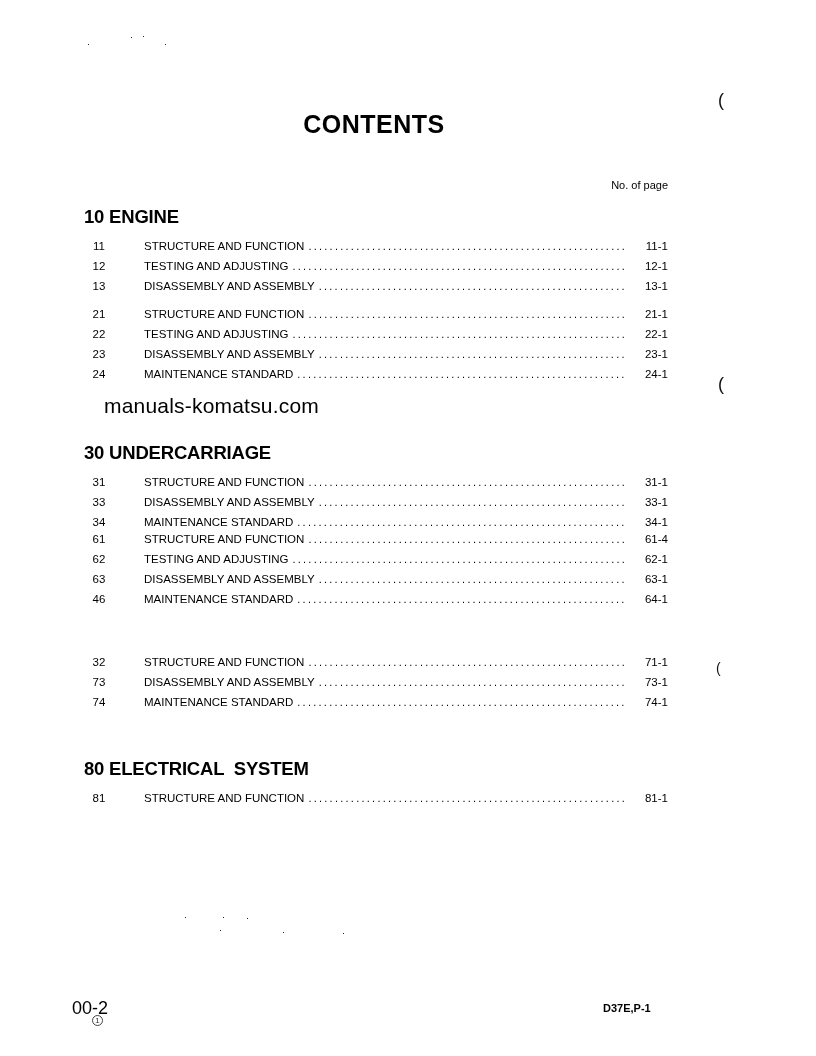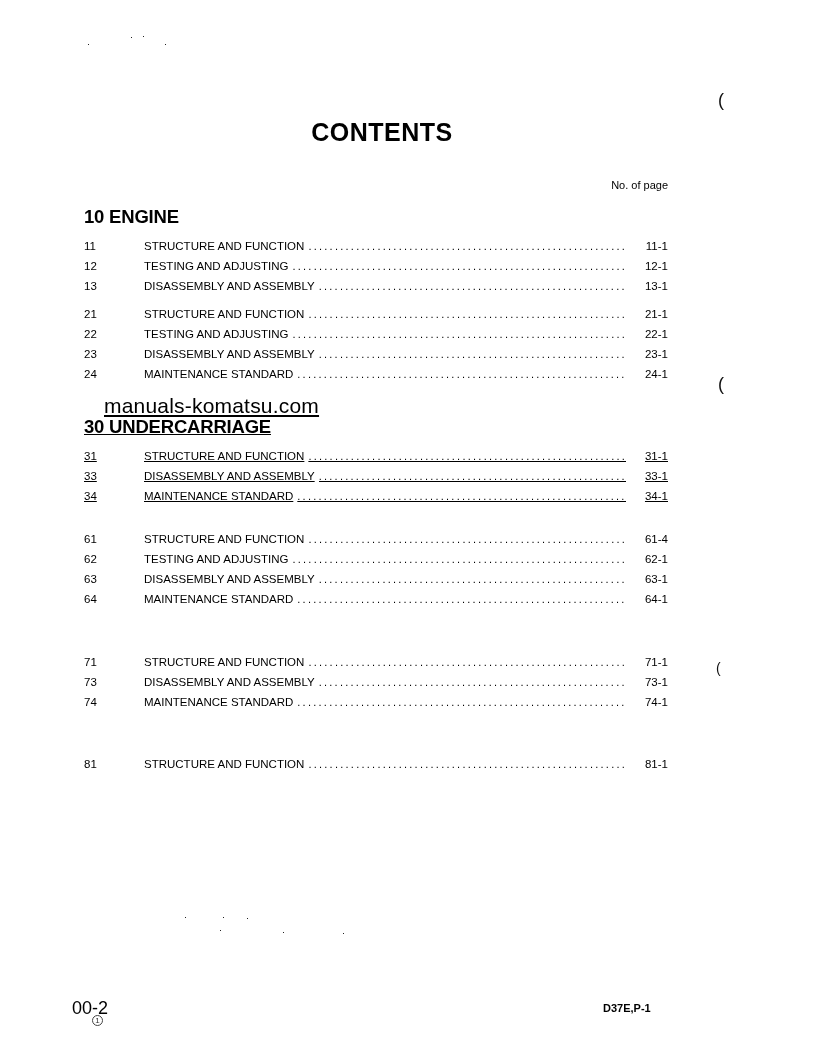--- a/index.html
+++ b/index.html
@@ -49,21 +49,21 @@
     .entry {
       position: relative;
       height: 20px;
       line-height: 20px;
       font-size: 11.5px;
       display: flex;
       align-items: baseline;
     }
     .entry-num {
       width: 30px;
-      text-align: left;
+      text-align: center;
       padding-right: 30px;
       box-sizing: content-box;
       flex: none;
       margin-left: 0;
     }
     .entry-label {
       flex: none;
       white-space: nowrap;
       padding-right: 4px;
     }
@@ -83,21 +83,20 @@
       width: 42px;
       text-align: right;
       margin-top: 8px;
     }
     .watermark {
       position: absolute;
       left: 104px;
       top: 394px;
       font-size: 21px;
       letter-spacing: 0.2px;
-      text-decoration: underline;
     }
     .footer-left {
       position: absolute;
       left: 72px;
       top: 998px;
       font-size: 18px;
     }
     .footer-rev {
       position: absolute;
       left: 92px;
@@ -140,21 +139,21 @@
 <div class="binder-mark" style="left:718px;top:90px;">(</div>
 <div class="binder-mark" style="left:718px;top:374px;">(</div>
 <div class="binder-mark" style="left:716px;top:660px;font-size:14px;">(</div>
 <div class="speck" style="left:185px;top:917px;"></div>
 <div class="speck" style="left:223px;top:917px;"></div>
 <div class="speck" style="left:247px;top:918px;"></div>
 <div class="speck" style="left:220px;top:930px;"></div>
 <div class="speck" style="left:283px;top:932px;"></div>
 <div class="speck" style="left:343px;top:933px;"></div>
 
-<h1 class="title" style="margin:8px;">CONTENTS</h1>
+<h1 class="title" style="margin:0;">CONTENTS</h1>
 
 <div class="col-header">No. of page</div>
 
 <div class="section" style="top:194px;">
   <div class="section-heading">10 ENGINE</div>
   <div class="entry">
     <span class="entry-num">11</span>
     <span class="entry-label">STRUCTURE AND FUNCTION</span>
     <span class="entry-dots"></span>
     <span class="entry-page">11-1</span>
@@ -195,21 +194,21 @@
   <div class="entry">
     <span class="entry-num">24</span>
     <span class="entry-label">MAINTENANCE STANDARD</span>
     <span class="entry-dots"></span>
     <span class="entry-page">24-1</span>
   </div>
 </div>
 
 <div class="watermark">manuals-komatsu.com</div>
 
-<div class="section" style="top:404px;text-decoration:underline;">
+<div class="section" style="top:430px;">
   <div class="section-heading">30 UNDERCARRIAGE</div>
   <div class="entry">
     <span class="entry-num">31</span>
     <span class="entry-label">STRUCTURE AND FUNCTION</span>
     <span class="entry-dots"></span>
     <span class="entry-page">31-1</span>
   </div>
   <div class="entry">
     <span class="entry-num">33</span>
     <span class="entry-label">DISASSEMBLY AND ASSEMBLY</span>
@@ -237,49 +236,50 @@
     <span class="entry-dots"></span>
     <span class="entry-page">62-1</span>
   </div>
   <div class="entry">
     <span class="entry-num">63</span>
     <span class="entry-label">DISASSEMBLY AND ASSEMBLY</span>
     <span class="entry-dots"></span>
     <span class="entry-page">63-1</span>
   </div>
   <div class="entry">
-    <span class="entry-num">64</span>
+    <span class="entry-num">46</span>
     <span class="entry-label">MAINTENANCE STANDARD</span>
     <span class="entry-dots"></span>
     <span class="entry-page">64-1</span>
   </div>
 </div>
 
 <div class="section" style="top:644px;">
   <div class="entry">
-    <span class="entry-num">71</span>
+    <span class="entry-num">32</span>
     <span class="entry-label">STRUCTURE AND FUNCTION</span>
     <span class="entry-dots"></span>
     <span class="entry-page">71-1</span>
   </div>
   <div class="entry">
     <span class="entry-num">73</span>
     <span class="entry-label">DISASSEMBLY AND ASSEMBLY</span>
     <span class="entry-dots"></span>
     <span class="entry-page">73-1</span>
   </div>
   <div class="entry">
     <span class="entry-num">74</span>
     <span class="entry-label">MAINTENANCE STANDARD</span>
     <span class="entry-dots"></span>
     <span class="entry-page">74-1</span>
   </div>
 </div>
 
 <div class="section" style="top:746px;">
+  <div class="section-heading" style="white-space:pre;">80 ELECTRICAL  SYSTEM</div>
   <div class="entry">
     <span class="entry-num">81</span>
     <span class="entry-label">STRUCTURE AND FUNCTION</span>
     <span class="entry-dots"></span>
     <span class="entry-page">81-1</span>
   </div>
 </div>
 
 <div class="footer-left">00-2</div>
 <div class="footer-rev">1</div>

